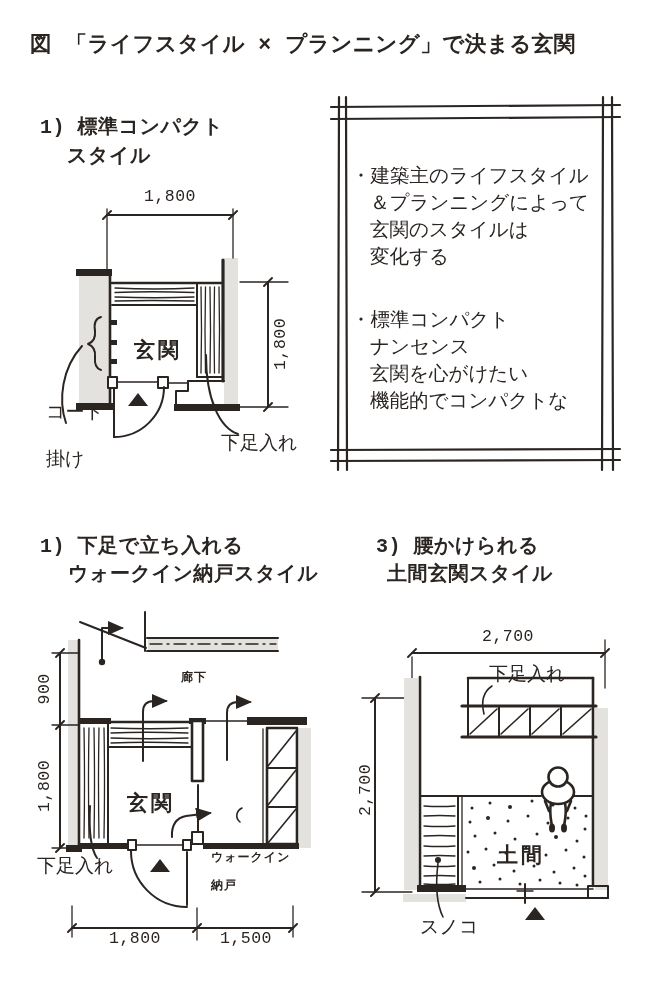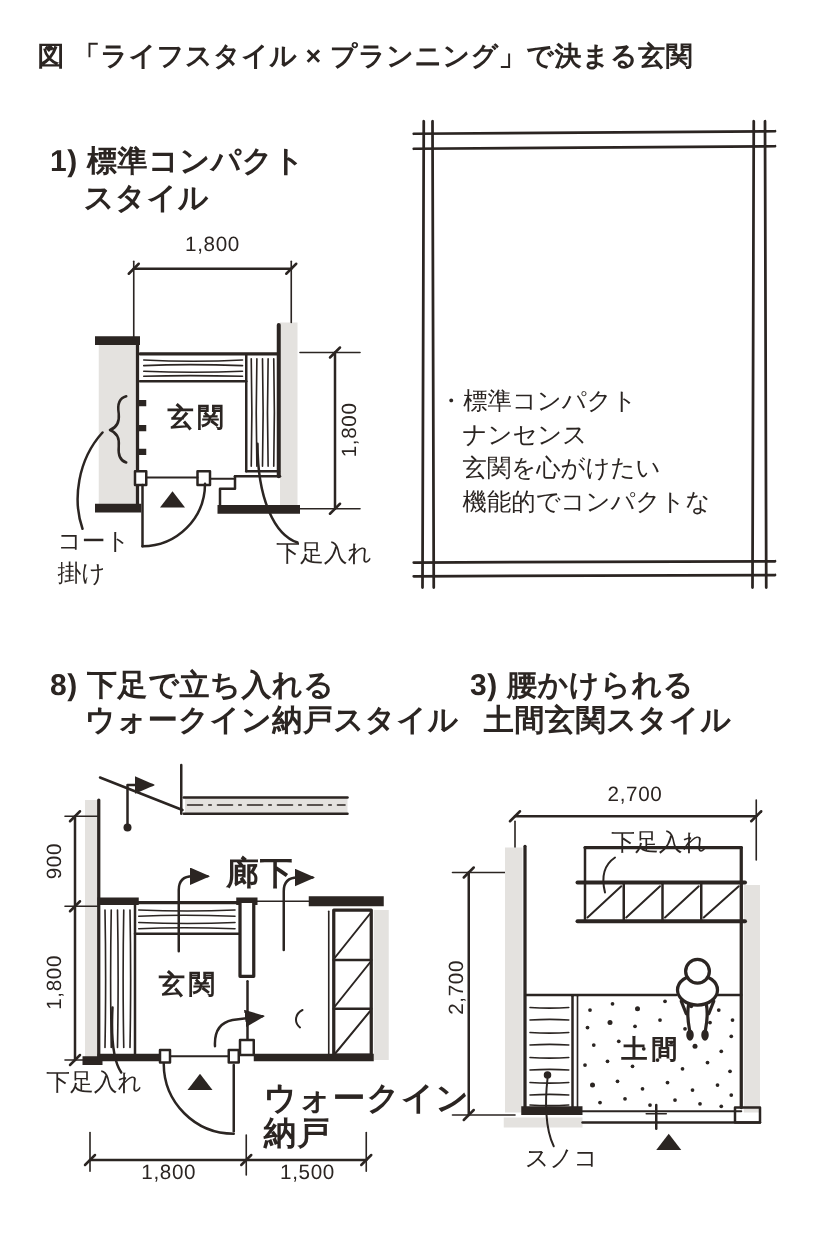--- a/index.html
+++ b/index.html
@@ -1,32 +1,32 @@
 <!DOCTYPE html>
 <html style="--line: #2b2522; --wall: #e4e2df; --paper: #ffffff;"><head>
 <meta charset="utf-8">
 <style>
   :root{ --line:#2b2522; --wall:#e4e2df; --paper:#ffffff; }
   html,body{margin:0;padding:0;background:var(--paper);}
   #page{position:relative;width:660px;height:970px;overflow:hidden;background:var(--paper);
-        font-family:Liberation Sans, sans-serif;}
+        font-family:Liberation Mono, monospace;}
   svg{position:absolute;left:0;top:0;}
   .s{stroke:var(--line);fill:none;stroke-width:2;stroke-linecap:round;stroke-linejoin:round;}
   .s12{stroke-width:1.3}.s15{stroke-width:1.6}.s22{stroke-width:2.2}.s25{stroke-width:2.6}.s3{stroke-width:3.2}
   .fl{fill:var(--line);stroke:none;}
   .fw{fill:var(--wall);stroke:none;}
   .fwhite{fill:var(--paper);}
   .lbl{position:absolute;color:var(--line);white-space:nowrap;line-height:1.2;}
   .ttl{font-size:21.5px;font-weight:700;letter-spacing:0.5px;}
-  .hd{font-size:24px;font-weight:700;letter-spacing:0.5px;}
+  .hd{font-size:20px;font-weight:700;letter-spacing:0.5px;}
   .dim{font-size:16.5px;letter-spacing:0.5px;text-align:center;}
   .rot{transform:rotate(-90deg);}
   .an{font-size:19px;}
-  .room{font-size:21px;font-weight:700;letter-spacing:3px;}
-  .room2{font-size:26px;font-weight:700;letter-spacing:1px;margin-top:12px;}
+  .room{font-size:21px;font-weight:700;letter-spacing:3px;margin-top:17px;}
+  .room2{font-size:12px;font-weight:700;letter-spacing:1px;}
   .note-line{font-size:19.5px;line-height:27px;}
   .ind{padding-left:19px;}
 </style>
 </head>
 <body>
 
 <div id="page">
 
 <svg width="660" height="990" viewBox="0 0 660 990">
   <defs>
@@ -339,32 +339,38 @@
   </g>
 </svg>
 
 <div class="lbl ttl" style="left:30px;top:33px">図 「ライフスタイル × プランニング」で決まる玄関</div>
 
 <div class="lbl hd" style="left:40px;top:116px">1) 標準コンパクト</div>
 <div class="lbl hd" style="left:67px;top:145px">スタイル</div>
 <div class="lbl dim" style="left:125px;top:187px;width:90px">1,800</div>
 <div class="lbl dim rot" style="left:236px;top:334px;width:90px">1,800</div>
 <div class="lbl room" style="left:134px;top:322px">玄関</div>
-<div class="lbl an" style="left:46px;top:423px">コート</div>
+<div class="lbl an" style="left:46px;top:402px">コート</div>
 <div class="lbl an" style="left:46px;top:449px">掛け</div>
 <div class="lbl an" style="left:221px;top:433px">下足入れ</div>
 
+<div class="lbl" style="left:351px;top:164px;width:250px">
+  <div class="note-line">・建築主のライフスタイル</div>
+  <div class="note-line ind">＆プランニングによって</div>
+  <div class="note-line ind">玄関のスタイルは</div>
+  <div class="note-line ind">変化する</div>
+</div>
 <div class="lbl" style="left:351px;top:308px;width:250px">
   <div class="note-line">・標準コンパクト</div>
   <div class="note-line ind">ナンセンス</div>
   <div class="note-line ind">玄関を心がけたい</div>
   <div class="note-line ind">機能的でコンパクトな</div>
 </div>
 
-<div class="lbl hd" style="left:40px;top:535px">8) 下足で立ち入れる</div>
+<div class="lbl hd" style="left:40px;top:535px">1) 下足で立ち入れる</div>
 <div class="lbl hd" style="left:68px;top:563px">ウォークイン納戸スタイル</div>
 <div class="lbl room2" style="left:181px;top:671px">廊下</div>
 <div class="lbl dim rot" style="left:15px;top:679px;width:60px">900</div>
 <div class="lbl dim rot" style="left:5px;top:776px;width:80px">1,800</div>
 <div class="lbl room" style="left:127px;top:775px">玄関</div>
 <div class="lbl an" style="left:37px;top:856px">下足入れ</div>
 <div class="lbl room2" style="left:211px;top:851px">ウォークイン</div>
 <div class="lbl room2" style="left:211px;top:879px">納戸</div>
 <div class="lbl dim" style="left:95px;top:929px;width:80px">1,800</div>
 <div class="lbl dim" style="left:206px;top:929px;width:80px">1,500</div>

